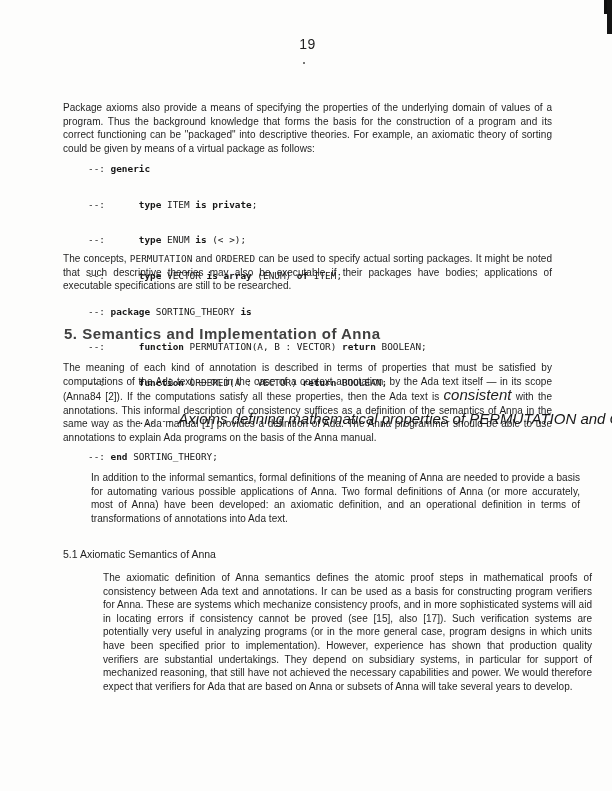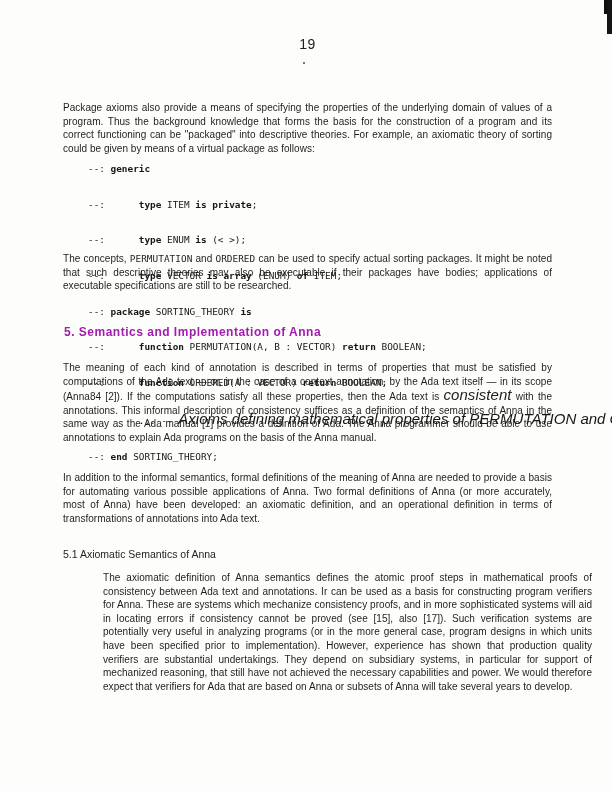--- a/index.html
+++ b/index.html
@@ -20,30 +20,30 @@
   .artifact-bar-a { position:absolute; top:0; left:604px; width:8px; height:14px; background:#101010; }
   .artifact-bar-b { position:absolute; top:0; left:607px; width:5px; height:34px; background:#151515; }
   .body {
     position:absolute; left:63px; width:489px;
     font-size:10px; line-height:13.6px; text-align:justify;
     letter-spacing:0.04px; color:#1e1e1e;
   }
   .pos-p1 { top:69px;margin-top:32px; }
   .pos-p2 { top:252px; }
   .pos-p3 { top:361px; }
-  .pos-p4 { top:471px; }
+  .pos-p4 { top:471px;margin-left:28px; }
   .pos-p5 { top:571px;margin-left:40px; }
   .code {
     position:absolute; left:88px; top:139px;
     font-family:"DejaVu Sans Mono",monospace;
     font-size:9.4px; line-height:11.9px; white-space:pre; color:#171717;
   }
   .section-heading {
     position:absolute; left:64px; top:325px;
-    font-size:12px; font-weight:bold; letter-spacing:0.5px; color:#a21caf;
+    font-size:15px; font-weight:bold; letter-spacing:0.5px; color:#404040;
   }
   .subsection-heading {
     position:absolute; left:63px; top:548px;
     font-size:10.5px; font-weight:normal; color:#1e1e1e;
   }
   span.b { font-weight:bold;text-align:right; }
   span.i { font-style:italic; font-family:"Liberation Sans",sans-serif; font-size:15px; }
   span.m { font-family:"DejaVu Sans Mono",monospace; font-size:9.4px; }
 </style>
 </head>

